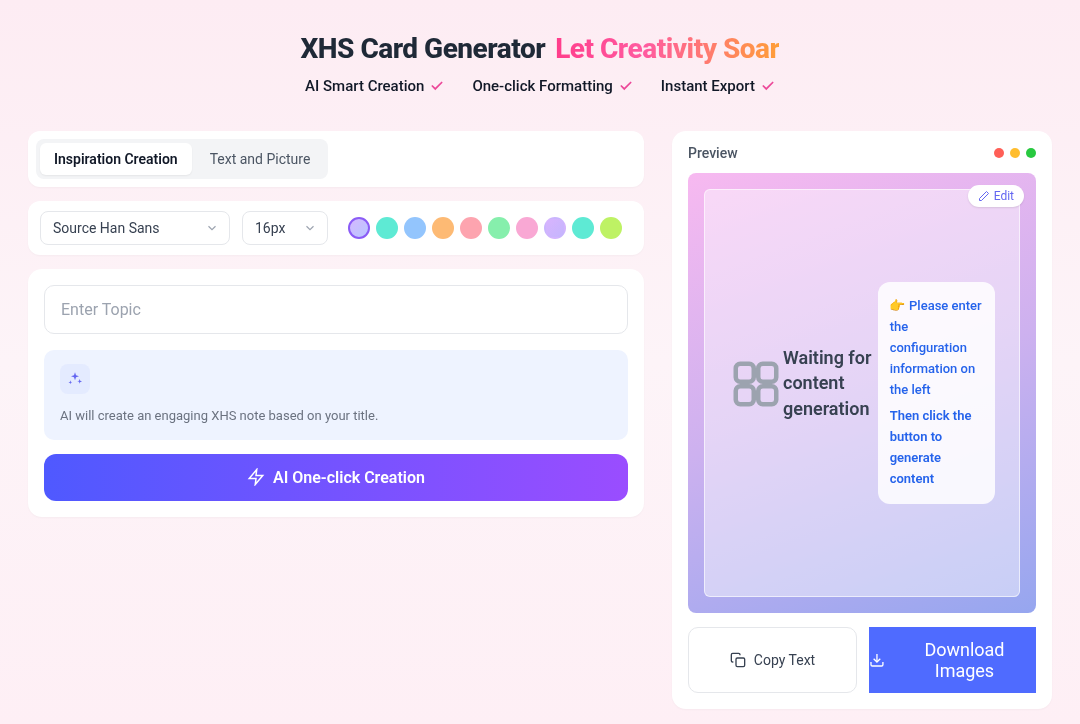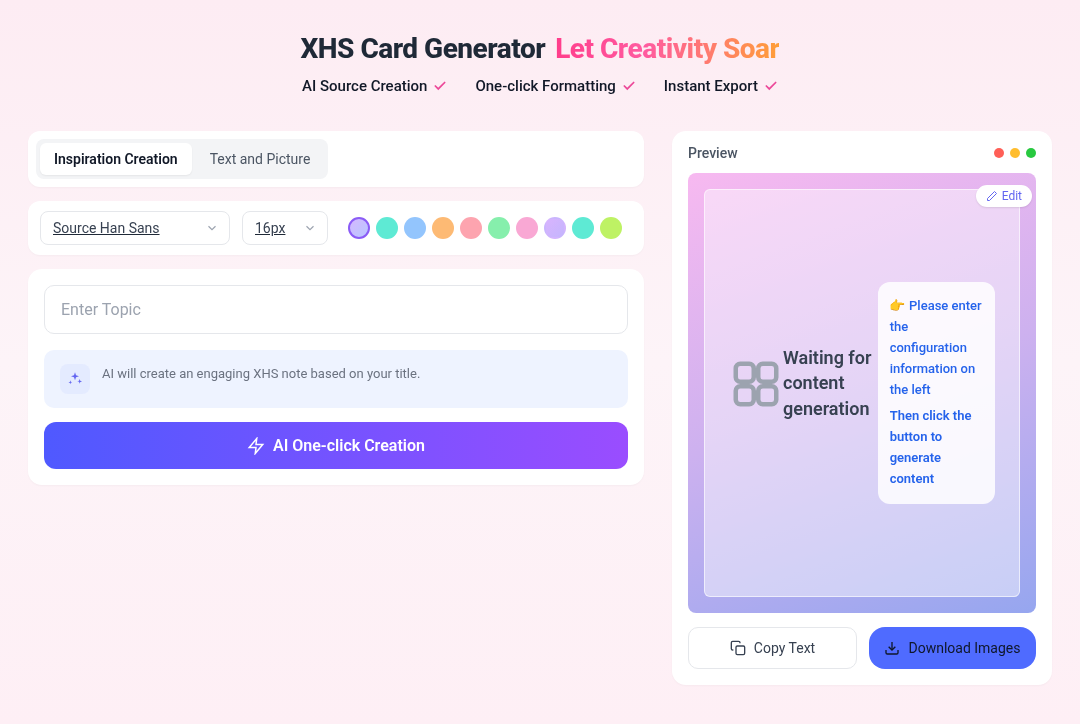--- a/index.html
+++ b/index.html
@@ -59,21 +59,20 @@
     appearance:none;border:none;background:transparent;
     padding:8px 14px;border-radius:6px;font-size:14px;color:#4b5563;cursor:pointer;
   }
   .tab.active{background:var(--tab-active);color:#111827;font-weight:600;box-shadow:0 1px 2px rgba(0,0,0,0.06);}
 
   
   .style-card{
     display:flex;align-items:center;gap:12px;
     background:var(--card);border-radius:12px;padding:10px 12px;margin-top:14px;
     box-shadow:0 1px 2px rgba(0,0,0,0.03);
-    text-decoration:underline;
   }
   .select{
     position:relative;display:inline-flex;align-items:center;justify-content:space-between;
     border:1px solid var(--divider);border-radius:8px;background:#fff;
     padding:8px 30px 8px 12px;font-size:14px;color:#374151;cursor:pointer;min-width:0;
   }
   .chev{position:absolute;right:10px;color:#9ca3af;}
   .swatches{display:flex;gap:6px;align-items:center;margin-left:8px;flex-wrap:nowrap;}
   .swatch{
     width:22px;height:22px;border-radius:50%;cursor:pointer;border:2px solid transparent;
@@ -85,21 +84,21 @@
     background:var(--card);border-radius:14px;padding:16px;margin-top:14px;
     box-shadow:0 1px 2px rgba(0,0,0,0.03);
   }
   .topic-input{
     width:100%;border:1px solid var(--divider);border-radius:10px;
     padding:14px 16px;font-size:16px;color:#374151;outline:none;
   }
   .topic-input::placeholder{color:#9ca3af;}
   .hint-box{
     margin-top:16px;background:#eef3ff;border-radius:10px;padding:14px 16px;
-    display:flex;gap:12px;align-items:flex-start;
+    display:flex;gap:12px;align-items:flex-start;flex-direction:column;
   }
   .hint-icon{
     width:30px;height:30px;border-radius:8px;background:#c7d2fe40;
     display:flex;align-items:center;justify-content:center;color:#6366f1;flex:0 0 30px;
   }
   .hint-text{color:#6b7280;font-size:13px;line-height:1.5;}
   .primary-btn{
     margin-top:14px;width:100%;border:none;cursor:pointer;
     background:linear-gradient(90deg,var(--indigo),var(--purple));
     color:#fff;font-size:16px;font-weight:600;
@@ -113,21 +112,21 @@
     box-shadow:0 1px 2px rgba(0,0,0,0.03);
   }
   .preview-head{display:flex;align-items:center;justify-content:space-between;margin-bottom:12px;}
   .preview-title{font-size:14px;color:#4b5563;font-weight:500;}
   .dots{display:flex;gap:6px;}
   .dot{width:10px;height:10px;border-radius:50%;}
   .dot.r{background:#ff5f57;}.dot.y{background:#ffbd2e;}.dot.g{background:#28c940;}
 
   .canvas-outer{position:relative;}
   .edit-pill{
-    position:absolute;top:12px;right:4px;background:#fff;border-radius:999px;
+    position:absolute;top:12px;right:12px;background:#fff;border-radius:999px;
     padding:4px 10px;font-size:12px;display:inline-flex;align-items:center;gap:4px;
     color:#6366f1;cursor:pointer;box-shadow:0 1px 2px rgba(0,0,0,0.1);z-index:2;
   }
   .canvas{
     width:100%;height:440px;border-radius:8px;padding:16px;
     background:var(--preview-grad);
   }
   .canvas-inner{
     width:100%;height:100%;border-radius:6px;background:rgba(255,255,255,0.45);
     border:1px solid rgba(255,255,255,0.6);
@@ -142,37 +141,37 @@
   }
   .instruction-line1{font-weight:500;}
   .instruction-line2{font-weight:600;margin-top:6px;}
 
   .action-row{display:flex;gap:12px;margin-top:14px;}
   .sec-btn{
     flex:1;border:1px solid var(--divider);background:#fff;border-radius:10px;
     padding:12px 0;font-size:14px;color:#374151;display:flex;align-items:center;justify-content:center;gap:8px;cursor:pointer;
   }
   .dl-btn{
-    flex:1;border:none;background:#4f6bff;color:#0f172a;border-radius:16px;
-    padding:12px 0;font-size:14px;display:flex;align-items:center;justify-content:center;gap:8px;cursor:pointer;
+    flex:1;border:none;background:#4f6bff;color:#ffffff;border-radius:0;
+    padding:12px 0;font-size:18px;display:flex;align-items:center;justify-content:center;gap:8px;cursor:pointer;
   }
 
   svg{display:block;}
 </style>
 </head>
 <body>
 
 <div class="hero">
   <div class="hero-title">
     <span>XHS Card Generator</span>
     <span class="hero-gradient">Let Creativity Soar</span>
   </div>
   <div class="feature-row">
     <span class="feature-item">
-      <span>AI Source Creation</span>
+      <span>AI Smart Creation</span>
       <svg class="check" width="14" height="14" viewBox="0 0 24 24" fill="none" stroke="currentColor" stroke-width="3" stroke-linecap="round">
           <polyline points="20 6 9 17 4 12"></polyline>
         </svg>
     </span>
     <span class="feature-item">
       <span>One-click Formatting</span>
       <svg class="check" width="14" height="14" viewBox="0 0 24 24" fill="none" stroke="currentColor" stroke-width="3" stroke-linecap="round">
           <polyline points="20 6 9 17 4 12"></polyline>
         </svg>
     </span>

